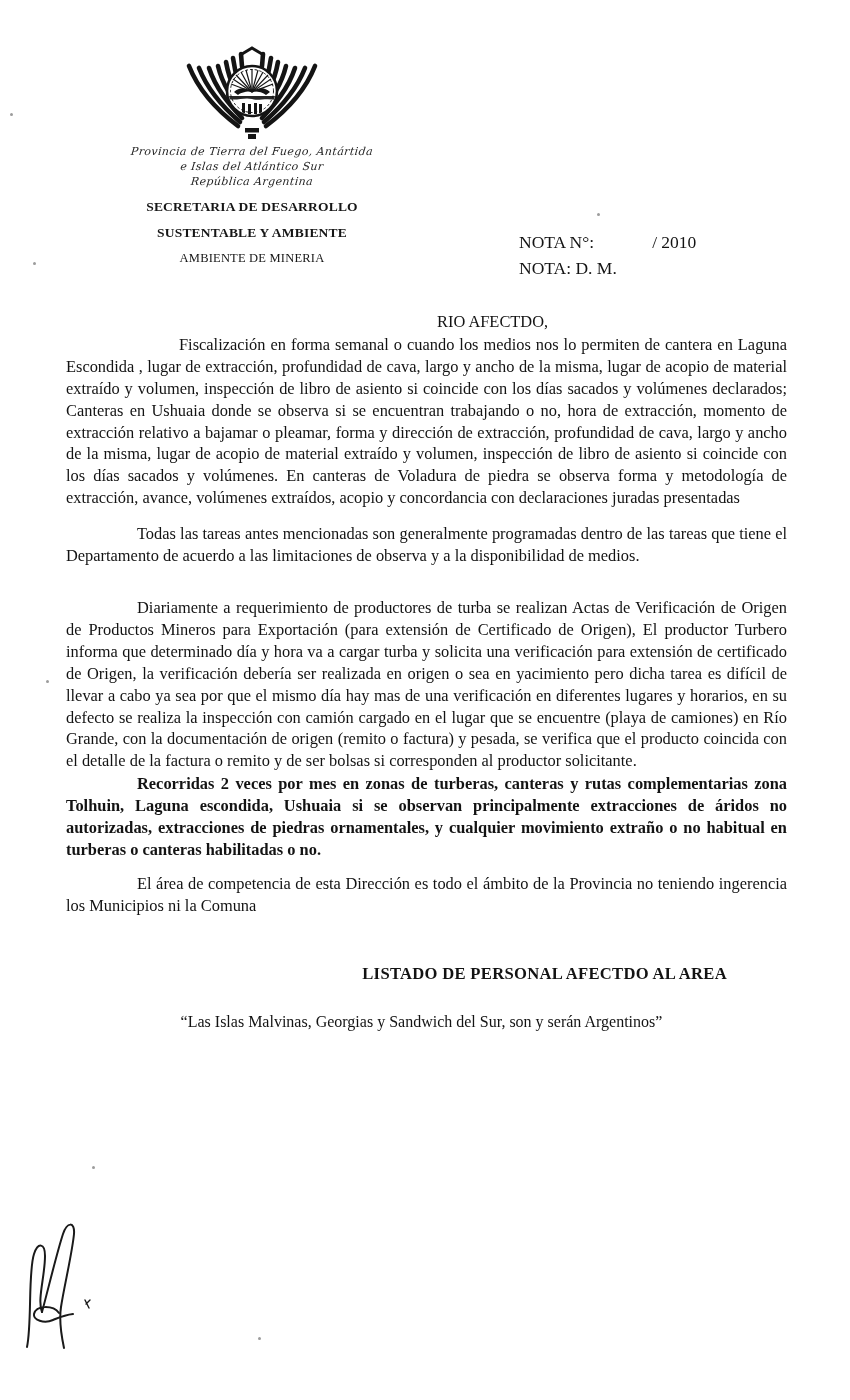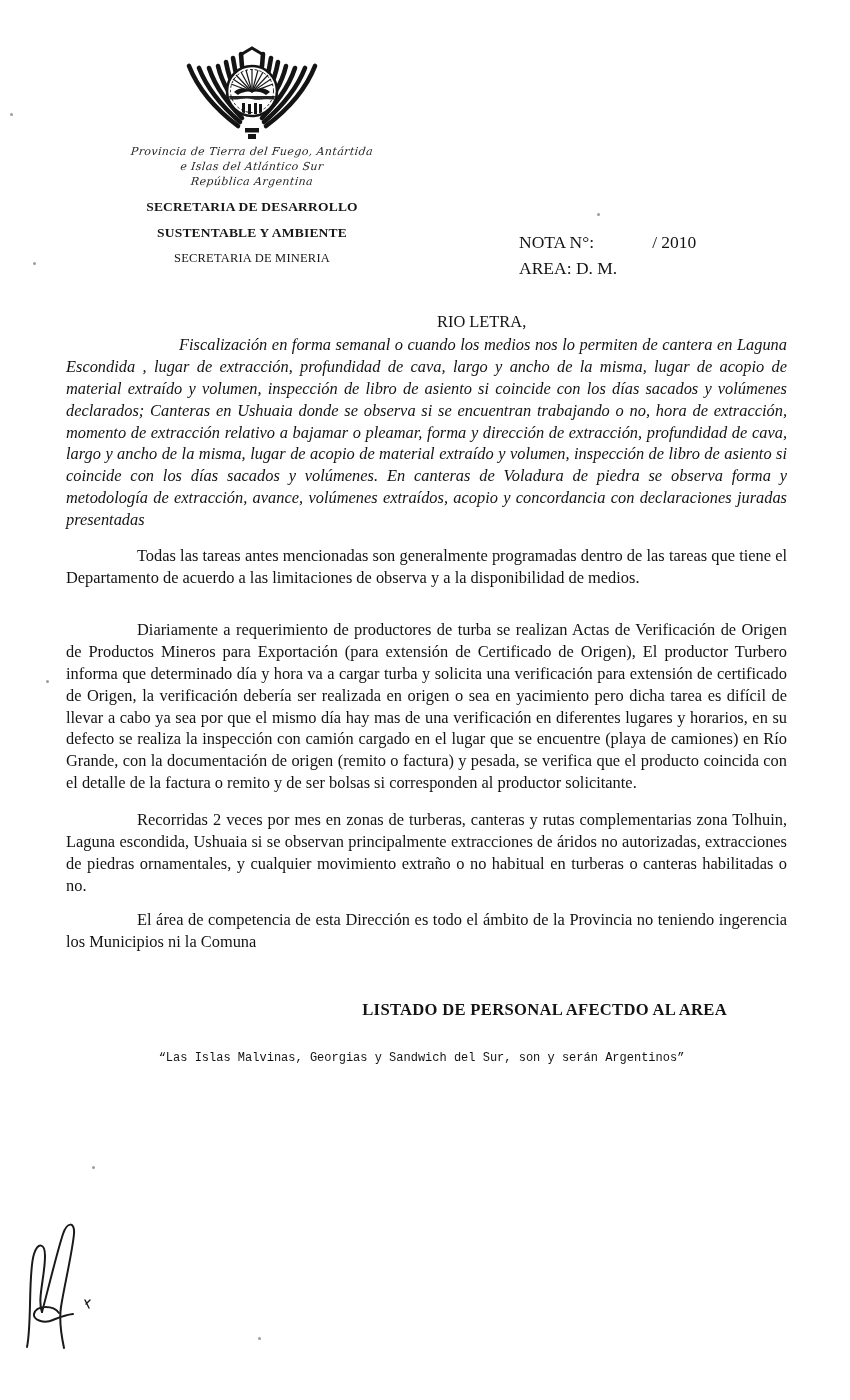--- a/index.html
+++ b/index.html
@@ -19,30 +19,30 @@
   .org-line.regular{font-weight:normal; font-size:12.5px;}
   .nota-block{position:absolute; left:519px; top:229px; font-size:17.5px; line-height:26px; color:#131313;}
   .nota-number{margin-left:58px;margin-top:8px;}
   
   .body-text{
     position:absolute; left:66px; top:311px; width:721px;
     font-size:16.4px; line-height:21.9px; text-align:justify; color:#131313;
   }
   .place-line{margin:0 0 1px 371px; text-align:left;}
   .body-text p{margin:0; text-indent:71px;}
-  .body-text p.first{text-indent:113px;font-style:italic;}
+  .body-text p.first{text-indent:113px;}
   .body-text p.p2{margin-top:14px;}
   .body-text p.p3{margin-top:30px;}
-  .body-text p.p4{margin-top:15px;}
+  .body-text p.p4{margin-top:1px;font-weight:bold;}
   .body-text p.p5{margin-top:12px;}
   .section-heading{
     margin:46px 60px 0 0; text-align:right; font-size:16.6px; font-weight:bold;
     letter-spacing:.3px; line-height:22px;
   }
-  .footer-quote{margin:28px 10px 0 0; text-align:center; font-size:12px; text-indent:0; line-height:18px;font-family:Liberation Mono, monospace;}
+  .footer-quote{margin:28px 10px 0 0; text-align:center; font-size:16px; text-indent:0; line-height:18px;}
   
   .signature{position:absolute; left:15px; top:1212px;}
   .speck{position:absolute; width:3px; height:3px; background:#4a4a4a; border-radius:50%; opacity:.55;}
 </style>
 </head>
 <body>
 
 <div class="page">
 
   <div class="letterhead">
@@ -93,32 +93,32 @@
         <rect x="87" y="58" width="3" height="9" fill="#141414"></rect>
       </g>
       <rect x="73" y="82" width="14" height="4.5" fill="#141414"></rect>
       <rect x="76" y="88" width="8" height="5" fill="#141414"></rect>
     </svg>
     <div class="script-line">Provincia de Tierra del Fuego, Antártida</div>
     <div class="script-line">e Islas del Atlántico Sur</div>
     <div class="script-line">República Argentina</div>
     <div class="org-line">SECRETARIA DE DESARROLLO</div>
     <div class="org-line">SUSTENTABLE Y AMBIENTE</div>
-    <div class="org-line regular">SECRETARIA DE MINERIA</div>
+    <div class="org-line regular">AMBIENTE DE MINERIA</div>
   </div>
 
   <div class="nota-block">
     <div>
       <span>NOTA N°:</span><span class="nota-number">/ 2010</span>
     </div>
-    <div>AREA: D. M.</div>
+    <div>NOTA: D. M.</div>
   </div>
 
   <div class="body-text">
-    <div class="place-line">RIO LETRA,</div>
+    <div class="place-line">RIO AFECTDO,</div>
     <p class="first">Fiscalización en forma semanal o cuando los medios nos lo permiten de cantera en Laguna Escondida , lugar de extracción, profundidad de cava, largo y ancho de la misma, lugar de acopio de material extraído y volumen, inspección de libro de asiento si coincide con los días sacados y volúmenes declarados; Canteras en Ushuaia donde se observa si se encuentran trabajando o no, hora de extracción, momento de extracción relativo a bajamar o pleamar, forma y dirección de extracción, profundidad de cava, largo y ancho de la misma, lugar de acopio de material extraído y volumen, inspección de libro de asiento si coincide con los días sacados y volúmenes. En canteras de Voladura de piedra se observa forma y metodología de extracción, avance, volúmenes extraídos, acopio y concordancia con declaraciones juradas presentadas</p>
     <p class="p2">Todas las tareas antes mencionadas son generalmente programadas dentro de las tareas que tiene el Departamento de acuerdo a las limitaciones de observa y a la disponibilidad de medios.</p>
     <p class="p3">Diariamente a requerimiento de productores de turba se realizan Actas de Verificación de Origen de Productos Mineros para Exportación (para extensión de Certificado de Origen), El productor Turbero informa que determinado día y hora va a cargar turba y solicita una verificación para extensión de certificado de Origen, la verificación debería ser realizada en origen o sea en yacimiento pero dicha tarea es difícil de llevar a cabo ya sea por que el mismo día hay mas de una verificación en diferentes lugares y horarios, en su defecto se realiza la inspección con camión cargado en el lugar que se encuentre (playa de camiones) en Río Grande, con la documentación de origen (remito o factura) y pesada, se verifica que el producto coincida con el detalle de la factura o remito y de ser bolsas si corresponden al productor solicitante.</p>
     <p class="p4">Recorridas 2 veces por mes en zonas de turberas, canteras y rutas complementarias zona Tolhuin, Laguna escondida, Ushuaia si se observan principalmente extracciones de áridos no autorizadas, extracciones de piedras ornamentales, y cualquier movimiento extraño o no habitual en turberas o canteras habilitadas o no.</p>
     <p class="p5">El área de competencia de esta Dirección es todo el ámbito de la Provincia no teniendo ingerencia los Municipios ni la Comuna</p>
     <div class="section-heading">LISTADO DE PERSONAL AFECTDO AL AREA</div>
     <div class="footer-quote">“Las Islas Malvinas, Georgias y Sandwich del Sur, son y serán Argentinos”</div>
   </div>
 
   <svg class="signature" width="90" height="145" viewBox="0 0 90 145" aria-hidden="true">

